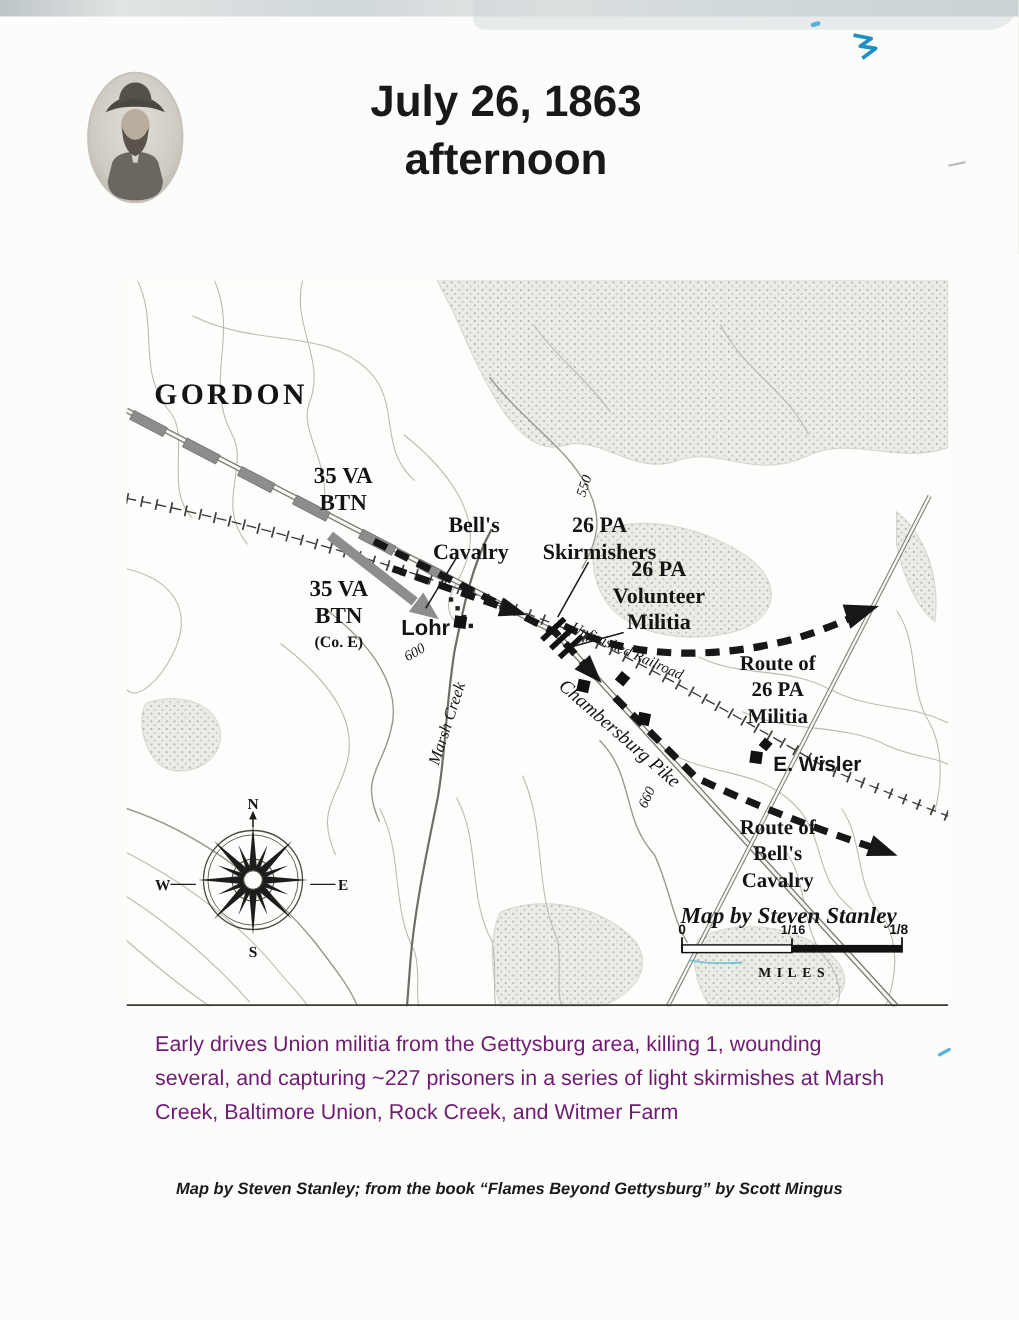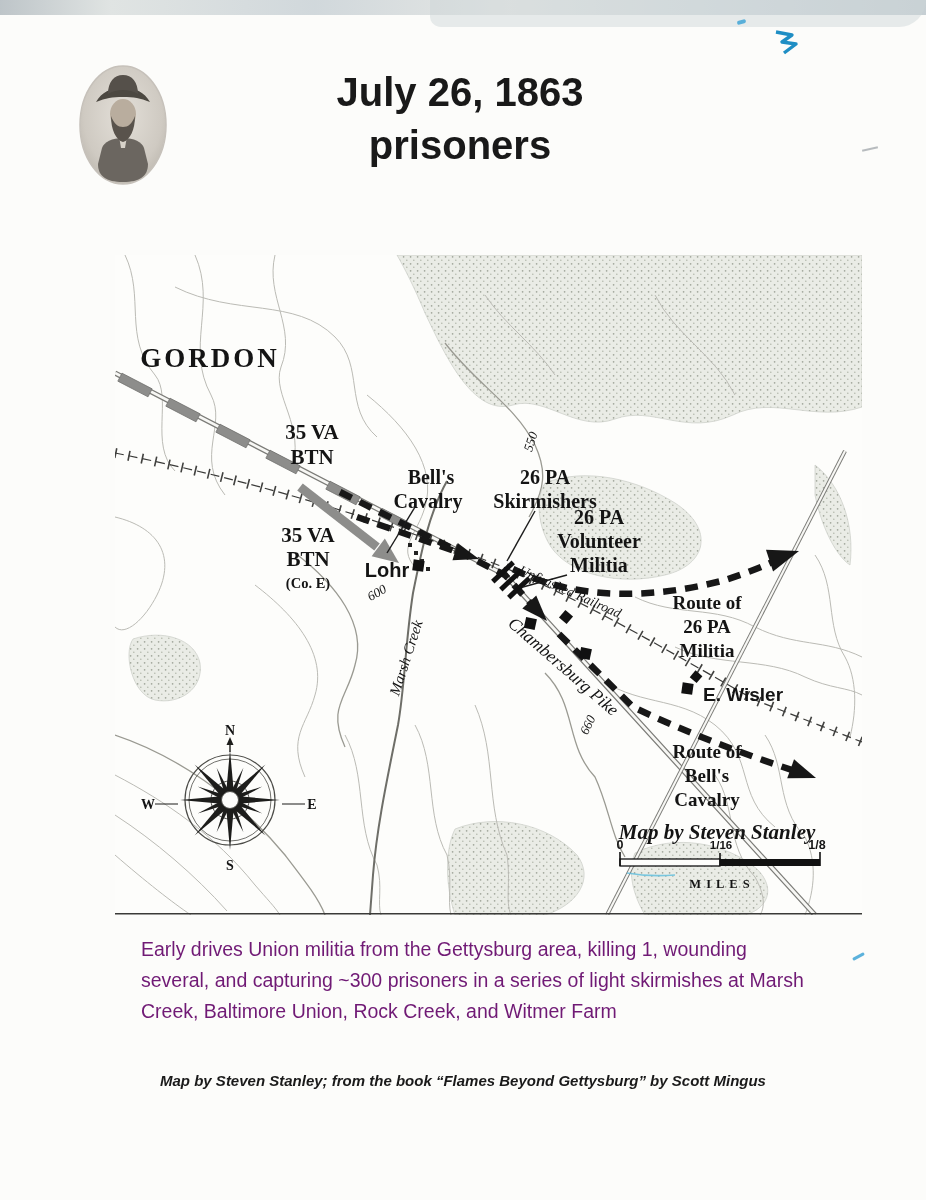--- a/index.html
+++ b/index.html
@@ -66,21 +66,21 @@
     <path d="M45,118 C28,118 20,112 20,100 L24,84 C26,78 34,74 45,74 C56,74 64,78 66,84 L70,100 C70,112 62,118 45,118 Z" fill="#6b6660"></path>
     <path d="M41,72 L49,72 L47,84 L43,84 Z" fill="#d8d3ca"></path>
     <ellipse cx="45" cy="50" rx="13" ry="15" fill="#b9ad9e"></ellipse>
     <path d="M33,52 C33,66 38,76 45,78 C52,76 57,66 57,52 C54,60 50,63 45,63 C40,63 36,60 33,52 Z" fill="#59534c"></path>
     <path d="M18,38 C24,28 32,24 45,24 C58,24 66,28 72,38 C62,34 56,33 45,33 C34,33 28,34 18,38 Z" fill="#4c4841"></path>
     <path d="M30,30 C30,18 36,11 45,11 C54,11 60,18 60,30 C55,27 50,26 45,26 C40,26 35,27 30,30 Z" fill="#55504a"></path>
   </svg>
 
   <div class="title">
     <div>July 26, 1863</div>
-    <div>prisoners</div>
+    <div>afternoon</div>
   </div>
 
   <svg style="position:absolute;left:115px;top:255px;" width="747" height="660" viewBox="0 0 747 660">
     <defs>
       <pattern id="stip" width="7" height="7" patternUnits="userSpaceOnUse">
         <rect width="7" height="7" fill="#eaece6"></rect>
         <circle cx="1.6" cy="1.8" r=".85" fill="#a2a79b"></circle>
         <circle cx="4.8" cy="5.2" r=".75" fill="#b0b5a8"></circle>
       </pattern>
     </defs>
@@ -267,19 +267,19 @@
       <text class="sansb" x="606" y="594" font-size="11.5" text-anchor="middle">1/16</text>
       <text class="sansb" x="702" y="594" font-size="12.5" text-anchor="middle">1/8</text>
       <text class="serb" x="607" y="633" font-size="12.5" text-anchor="middle" style="letter-spacing:5px">MILES</text>
     </g>
 
     <path d="M0,658.8 L747,658.8" stroke="#3a3a38" stroke-width="1.6"></path>
   </svg>
 
   <div class="caption">
     <div>Early drives Union militia from the Gettysburg area, killing 1, wounding</div>
-    <div>several, and capturing ~300 prisoners in a series of light skirmishes at Marsh</div>
+    <div>several, and capturing ~227 prisoners in a series of light skirmishes at Marsh</div>
     <div>Creek, Baltimore Union, Rock Creek, and Witmer Farm</div>
   </div>
 
   <div class="credit">Map by Steven Stanley; from the book “Flames Beyond Gettysburg” by Scott Mingus</div>
 
 </div>
 
 </body></html>

